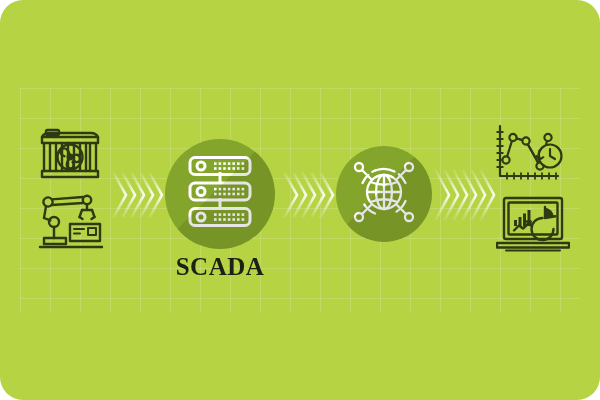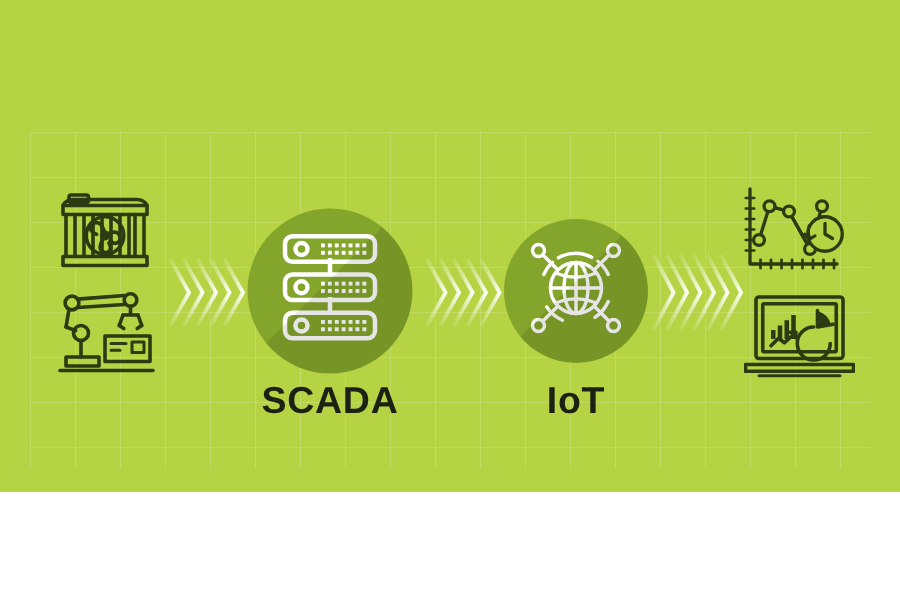--- a/index.html
+++ b/index.html
@@ -3,24 +3,25 @@
 <meta charset="utf-8">
 <style>
   html, body {
     margin: 0;
     padding: 0;
     background: #ffffff;
   }
   #stage {
     position: relative;
     width: 600px;
-    height: 328px;
+    height: 400px;
     overflow: hidden;
     background: #b5d343;
-    font-family: Liberation Sans, sans-serif;
+    font-family: Liberation Serif, serif;
+    border-radius: 23px;
   }
   
   #grid {
     position: absolute;
     left: 20px;
     top: 88px;
     width: 560px;
     height: 224px;
     background-image:
       linear-gradient(to right, rgba(255,255,255,0.16) 1px, transparent 1px),
@@ -232,21 +233,20 @@
           <path d="M46.2 46.2 L56 56"></path>
           <circle cx="9" cy="9" r="4"></circle>
           <circle cx="59" cy="9" r="4"></circle>
           <circle cx="9" cy="59" r="4"></circle>
           <circle cx="59" cy="59" r="4"></circle>
         </g>
       </svg>
     </span>
     <span class="node-shadow"></span>
   </div>
-  <div class="node-label" style="left:324px; top:253px; width:120px;">IoT</div>
 
   <div class="chevrons" style="left:434px; top:164px; width:62px; height:62px;">
     <svg width="62" height="62" viewBox="0 0 62 62">
       <defs>
         <linearGradient id="chv3" x1="0" y1="0" x2="1" y2="0">
           <stop offset="0%" stop-color="#f2f7df" stop-opacity="0.12"></stop>
           <stop offset="100%" stop-color="#ffffff" stop-opacity="0.95"></stop>
         </linearGradient>
       </defs>
       <g fill="none" stroke="url(#chv3)" stroke-width="2.6" stroke-linecap="square">

